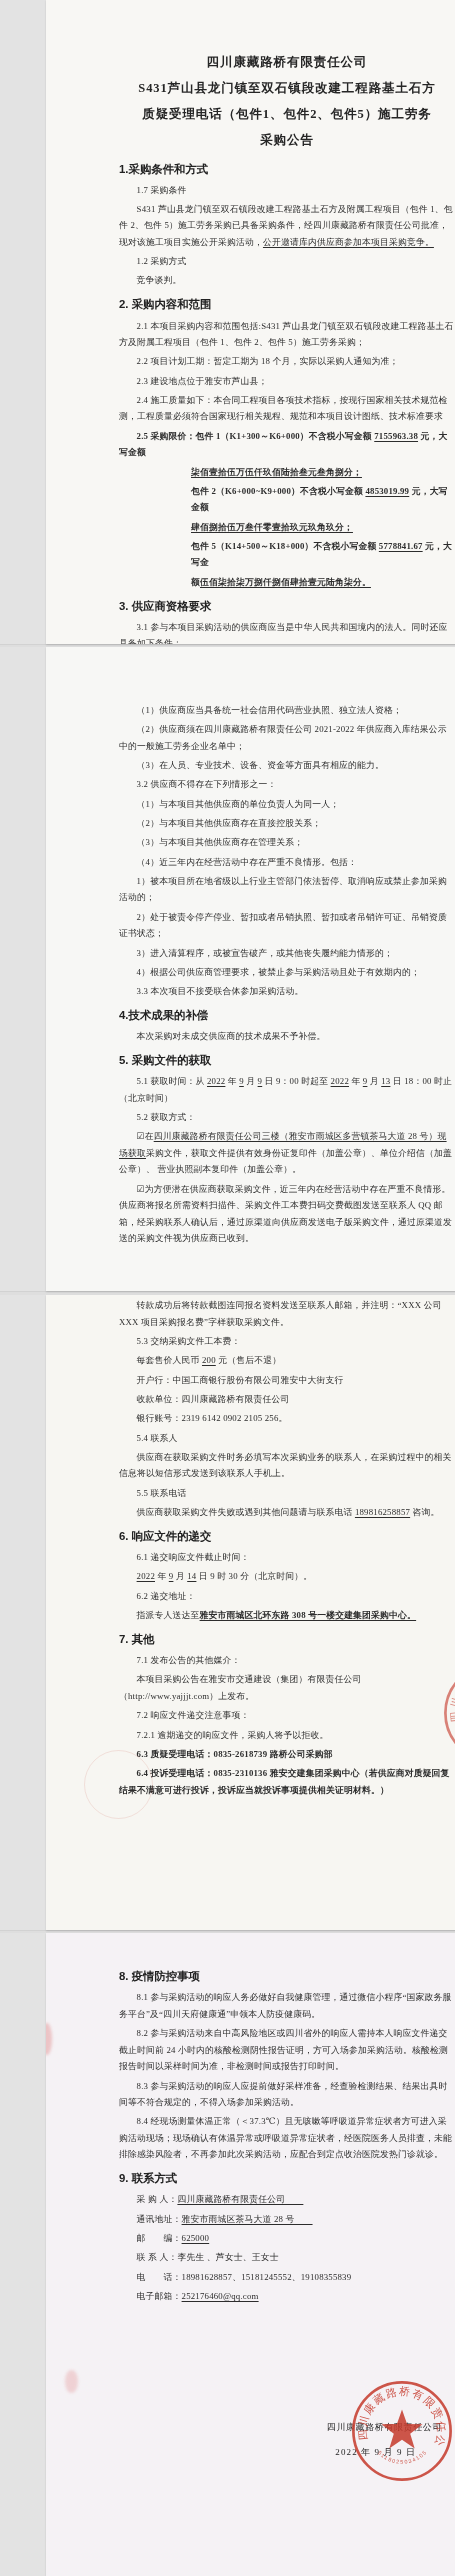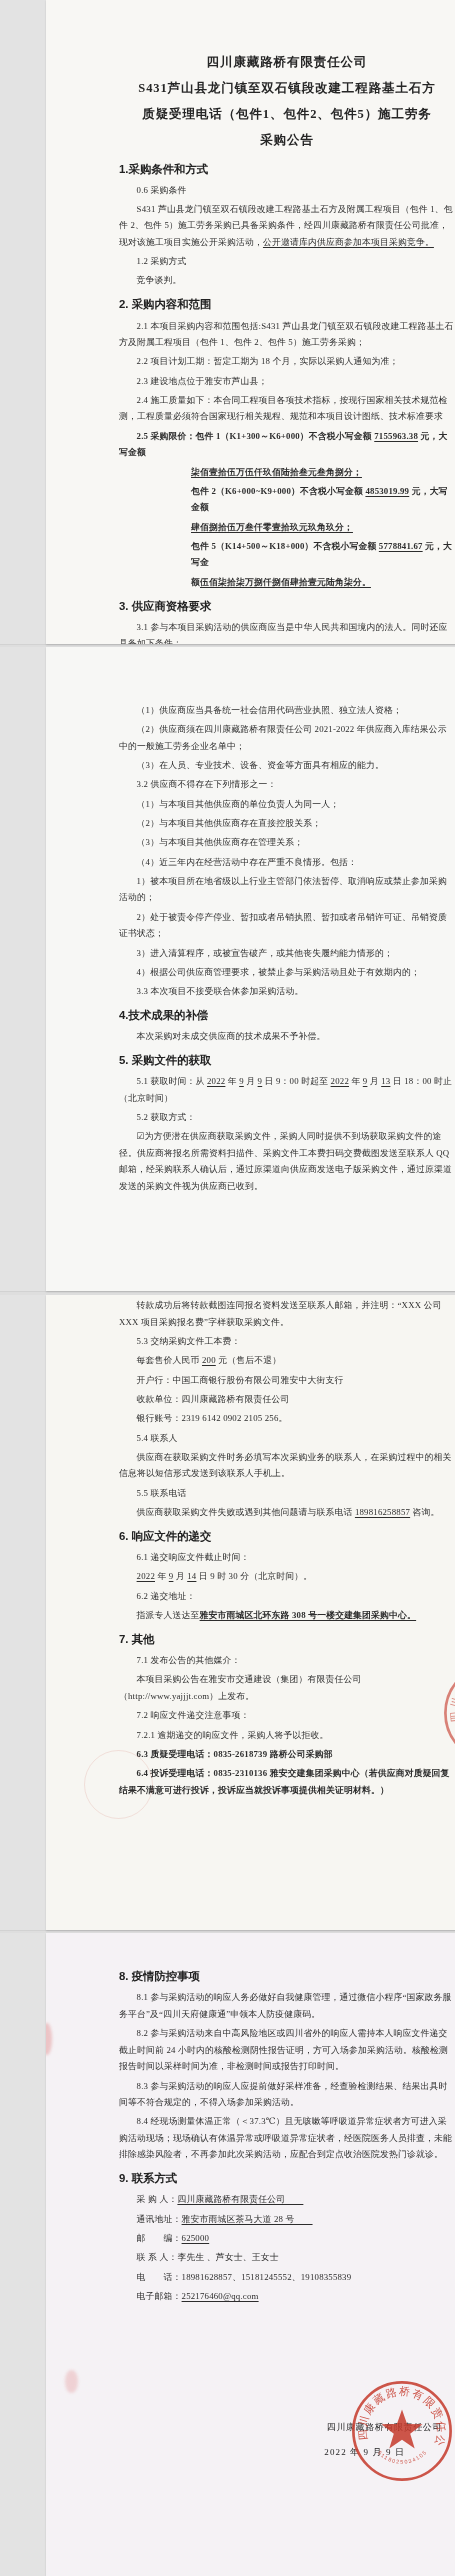--- a/index.html
+++ b/index.html
@@ -22,39 +22,39 @@
   .para.hang{margin-left:72px;text-indent:0;}
   .para.contact{text-indent:2em;}
   .b{font-weight:700;}
   .u{text-decoration:underline;text-underline-offset:2.3px;text-decoration-thickness:0.6px;}
   .seal-svg{position:absolute;pointer-events:none;}
   .seal-main{left:302px;top:444px;opacity:.85;}
   .seal-edge{right:-47px;top:364px;opacity:.62;}
   .edge-frag-1{right:1.1px;top:122px;opacity:.5;}
   .edge-frag-2{right:0;top:140px;opacity:.38;}
   .sig-company{position:absolute;right:59px;top:488px;font-size:9px;letter-spacing:0.6px;color:#1f1f1f;}
-  .sig-date{position:absolute;right:96px;top:513px;font-size:9px;letter-spacing:1.1px;color:#1f1f1f;}
+  .sig-date{position:absolute;right:85px;top:513px;font-size:9px;letter-spacing:1.1px;color:#1f1f1f;}
   .faint-ring{position:absolute;left:38px;top:455px;width:67px;height:67px;border:1.1px solid rgba(190,60,50,.13);border-radius:50%;}
   .smudge{position:absolute;background:rgba(215,90,90,.3);filter:blur(1.7px);border-radius:50%;}
   .smudge-a{left:-4.6px;top:90px;width:10.2px;height:32px;}
   .smudge-b{left:19.4px;top:437px;width:12.5px;height:23px;opacity:.7;}
 </style>
 </head>
 <body>
 
 <div class="doc">
 
   <div class="page page-1">
     <div class="content">
         <div class="doc-title"><span>四川康藏路桥有限责任公司</span></div>
         <div class="doc-title"><span>S431芦山县龙门镇至双石镇段改建工程路基土石方</span></div>
         <div class="doc-title"><span>质疑受理电话（包件1、包件2、包件5）施工劳务</span></div>
         <div class="doc-title"><span>采购公告</span></div>
         <div class="sec-h"><span>1.采购条件和方式</span></div>
-        <div class="para"><span>0.6 采购条件</span></div>
+        <div class="para"><span>1.7 采购条件</span></div>
         <div class="para"><span>S431 芦山县龙门镇至双石镇段改建工程路基土石方及附属工程项目（包件 1、包件 2、包件 5）施工劳务采购已具备采购条件，经四川康藏路桥有限责任公司批准，现对该施工项目实施公开采购活动，</span><span class="u">公开邀请库内供应商参加本项目采购竞争。</span></div>
         <div class="para"><span>1.2 采购方式</span></div>
         <div class="para"><span>竞争谈判。</span></div>
         <div class="sec-h"><span>2. 采购内容和范围</span></div>
         <div class="para"><span>2.1 本项目采购内容和范围包括:S431 芦山县龙门镇至双石镇段改建工程路基土石方及附属工程项目（包件 1、包件 2、包件 5）施工劳务采购；</span></div>
         <div class="para"><span>2.2 项目计划工期：暂定工期为 18 个月，实际以采购人通知为准；</span></div>
         <div class="para"><span>2.3 建设地点位于雅安市芦山县；</span></div>
         <div class="para"><span>2.4 施工质量如下：本合同工程项目各项技术指标，按现行国家相关技术规范检测，工程质量必须符合国家现行相关规程、规范和本项目设计图纸、技术标准要求</span></div>
         <div class="para b"><span>2.5 采购限价：包件 1（K1+300～K6+000）不含税小写金额 </span><span class="u">7155963.38</span><span> 元，大写金额</span></div>
         <div class="para hang b"><span class="u">柒佰壹拾伍万伍仟玖佰陆拾叁元叁角捌分；</span></div>
@@ -86,21 +86,22 @@
         <div class="para"><span>1）被本项目所在地省级以上行业主管部门依法暂停、取消响应或禁止参加采购活动的；</span></div>
         <div class="para"><span>2）处于被责令停产停业、暂扣或者吊销执照、暂扣或者吊销许可证、吊销资质证书状态；</span></div>
         <div class="para"><span>3）进入清算程序，或被宣告破产，或其他丧失履约能力情形的；</span></div>
         <div class="para"><span>4）根据公司供应商管理要求，被禁止参与采购活动且处于有效期内的；</span></div>
         <div class="para"><span>3.3 本次项目不接受联合体参加采购活动。</span></div>
         <div class="sec-h"><span>4.技术成果的补偿</span></div>
         <div class="para"><span>本次采购对未成交供应商的技术成果不予补偿。</span></div>
         <div class="sec-h"><span>5. 采购文件的获取</span></div>
         <div class="para"><span>5.1 获取时间：从 </span><span class="u">2022</span><span> 年 </span><span class="u">9</span><span> 月 </span><span class="u">9</span><span> 日 9：00 时起至 </span><span class="u">2022</span><span> 年 </span><span class="u">9</span><span> 月 </span><span class="u">13</span><span> 日 18：00 时止（北京时间）</span></div>
         <div class="para"><span>5.2 获取方式：</span></div>
-        <div class="para"><span>☑</span><span>为方便潜在供应商获取采购文件，采购人同时提供不到场获取采购文件的途径。供应商将报名所需资料扫描件、采购文件工本费扫码交费截图发送至联系人 QQ 邮箱，经采购联系人确认后，通过原渠道向供应商发送电子版采购文件，通过原渠道发送的采购文件视为供应商已收到。</span></div>
+        <div class="para"><span>☑</span><span>在</span><span class="u">四川康藏路桥有限责任公司三楼（雅安市雨城区多营镇茶马大道 28 号）现场获取</span><span>采购文件，获取文件提供有效身份证复印件（加盖公章）、单位介绍信（加盖公章）、 营业执照副本复印件（加盖公章）。</span></div>
+        <div class="para"><span>☑</span><span>为方便潜在供应商获取采购文件，近三年内在经营活动中存在严重不良情形。供应商将报名所需资料扫描件、采购文件工本费扫码交费截图发送至联系人 QQ 邮箱，经采购联系人确认后，通过原渠道向供应商发送电子版采购文件，通过原渠道发送的采购文件视为供应商已收到。</span></div>
       </div>
     <svg class="seal-svg edge-frag-2" width="10.2" height="72" viewBox="0 0 18 126">
       <path d="M6 2 C 12 30, 2 60, 10 90 C 14 106, 8 118, 11 124" fill="none" stroke="#c4453a" stroke-width="3" stroke-linecap="round"></path>
       <path d="M14 10 C 16 40, 10 70, 15 102" fill="none" stroke="#c4453a" stroke-width="2" stroke-linecap="round"></path>
     </svg>
   </div>
 
   <div class="page-gap"></div>
 
   <div class="page page-3">

